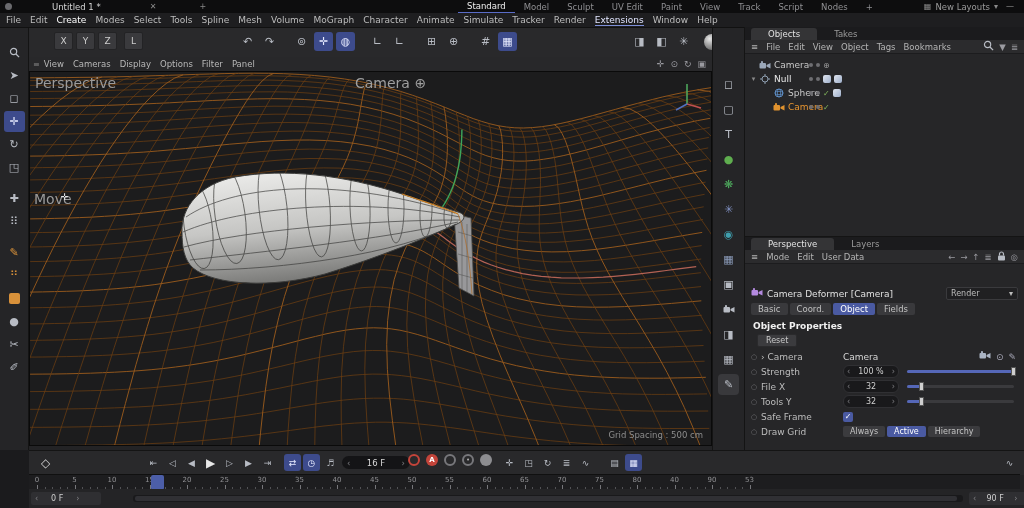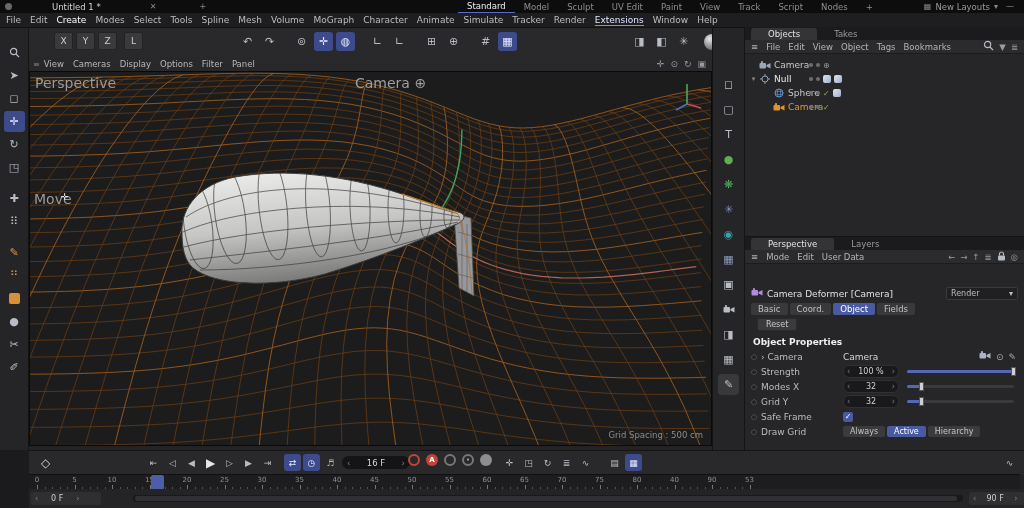--- a/index.html
+++ b/index.html
@@ -510,22 +510,22 @@
             <span>Render</span>
             <span>▾</span>
           </span>
       </div>
       <div id="attr-secttabs">
           <span class="sect-tab">Basic</span>
           <span class="sect-tab">Coord.</span>
           <span class="sect-tab active">Object</span>
           <span class="sect-tab">Fields</span>
         </div>
+      <div id="attr-heading">Object Properties</div>
       <div id="attr-reset"><span class="small-btn">Reset</span></div>
-      <div id="attr-heading">Object Properties</div>
       <div id="attr-rows">
           <div class="attr-row">
             <span class="anim-dot">○</span>
             <span class="attr-label">› Camera</span>
             <span class="attr-link-value">Camera</span>
             <span class="attr-link-icons">
               <span><svg width="12" height="9" viewBox="0 0 12 9">
                   <rect x="0.5" y="2" width="6.5" height="5.5" rx="1" fill="#aab4c4"></rect>
                   <path d="M7.5 4 L11.5 2 V7.5 L7.5 5.5 Z" fill="#aab4c4"></path>
                   <circle cx="3" cy="1.2" r="1.1" fill="#aab4c4"></circle>
@@ -542,34 +542,34 @@
               <span class="sp-val">100 %</span>
               <span class="sp-arrow">›</span>
             </span>
             <span class="slider">
               <span class="slider-fill" style="width: 100%;"></span>
               <span class="slider-handle" style="left: calc(100% - 3px);"></span>
             </span>
           </div>
           <div class="attr-row">
             <span class="anim-dot">○</span>
-            <span class="attr-label">Modes X</span>
+            <span class="attr-label">File X</span>
             <span class="spinner">
               <span class="sp-arrow">‹</span>
               <span class="sp-val">32</span>
               <span class="sp-arrow">›</span>
             </span>
             <span class="slider">
               <span class="slider-fill" style="width: 14%;"></span>
               <span class="slider-handle" style="left: calc(14% - 3px);"></span>
             </span>
           </div>
           <div class="attr-row">
             <span class="anim-dot">○</span>
-            <span class="attr-label">Grid Y</span>
+            <span class="attr-label">Tools Y</span>
             <span class="spinner">
               <span class="sp-arrow">‹</span>
               <span class="sp-val">32</span>
               <span class="sp-arrow">›</span>
             </span>
             <span class="slider">
               <span class="slider-fill" style="width: 14%;"></span>
               <span class="slider-handle" style="left: calc(14% - 3px);"></span>
             </span>
           </div>

